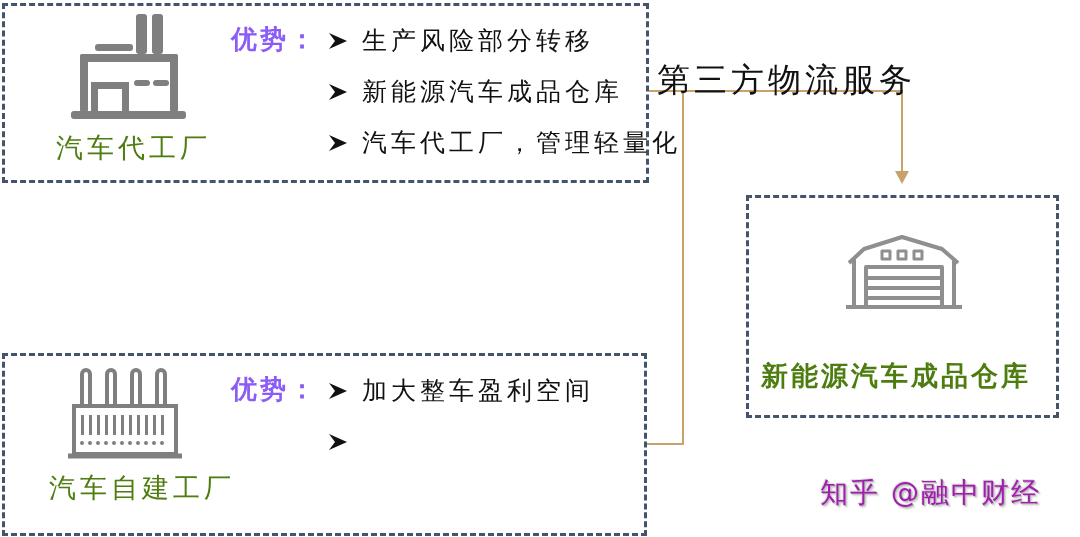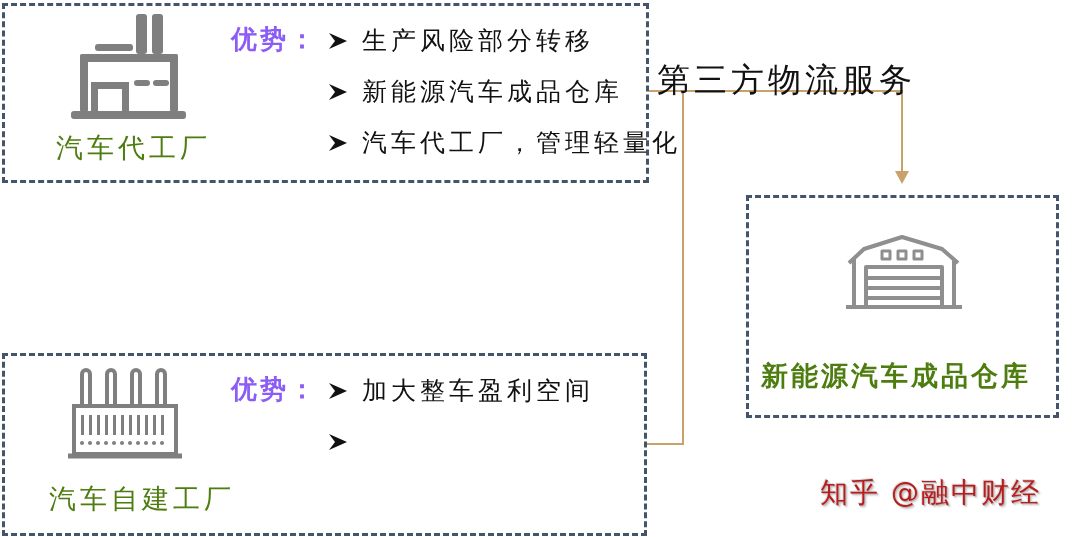--- a/index.html
+++ b/index.html
@@ -5,21 +5,21 @@
   html, body { margin: 0; padding: 0; background: #ffffff; }
   body { width: 1080px; height: 537px; position: relative; overflow: hidden;
          font-family: "DejaVu Serif", "Liberation Serif", serif; color: #111; }
   .box { position: absolute; border: 3px dashed #44546a; box-sizing: border-box; background: #fff; }
   .label-title { position: absolute; font-size: 27px; letter-spacing: 4px; white-space: nowrap; color: #4d7c0f; }
   .adv { position: absolute; font-size: 26px; font-weight: bold; color: #8b5cf6; letter-spacing: 3px; white-space: nowrap; }
   .bullets { position: absolute; list-style: none; margin: 0; padding: 0; }
   .bullets li { height: 51px; line-height: 51px; font-size: 25px; letter-spacing: 4px; white-space: nowrap; display: flex; align-items: center; }
   .arrowhead { display: inline-block; width: 20px; height: 20px; margin-right: 14px; }
   .flow-label { position: absolute; font-size: 33px; letter-spacing: 4px; white-space: nowrap; }
-  .watermark { position: absolute; font-family: "DejaVu Sans", "Liberation Sans", sans-serif; font-size: 28px; color: #b91c1c;
+  .watermark { position: absolute; font-family: "DejaVu Sans", "Liberation Sans", sans-serif; font-size: 28px; color: #a21caf;
                text-shadow: 1px 1px 0 #b8b8b8, -1px -1px 0 #e0e0e0, 2px 2px 2px #c8c8c8; letter-spacing: 2px; white-space: nowrap; }
   svg { display: block; }
 </style>
 </head>
 <body>
 
 <svg style="position:absolute;left:0;top:0;" width="1080" height="537">
   <polyline points="648,91 902,91 902,172" fill="none" stroke="#c9a26b" stroke-width="2"></polyline>
   <polygon points="895,171 909,171 902,184" fill="#c9a26b"></polygon>
   <polyline points="683,91 683,444 646,444" fill="none" stroke="#c9a26b" stroke-width="2"></polyline>
@@ -121,21 +121,21 @@
           <circle cx="46" cy="75" r="2"></circle>
           <circle cx="54" cy="75" r="2"></circle>
         <circle cx="62" cy="75" r="2"></circle>
           <circle cx="70" cy="75" r="2"></circle>
           <circle cx="78" cy="75" r="2"></circle>
         <circle cx="86" cy="75" r="2"></circle>
           <circle cx="94" cy="75" r="2"></circle>
       </g>
     </svg>
   </div>
-  <div class="label-title" style="left:44px;top:125px;text-align:right;">汽车自建工厂</div>
+  <div class="label-title" style="left:44px;top:114px;text-align:right;">汽车自建工厂</div>
   <div class="adv" style="left:226px;top:16px;">优势：</div>
   <ul class="bullets" style="left:323px;top:9px;">
     <li>
       <svg class="arrowhead" viewBox="0 0 20 20">
           <polygon points="1,2 19,10 1,18 7,10" fill="#111"></polygon>
         </svg>
       <span>加大整车盈利空间</span>
     </li>
     <li>
       <svg class="arrowhead" viewBox="0 0 20 20">

